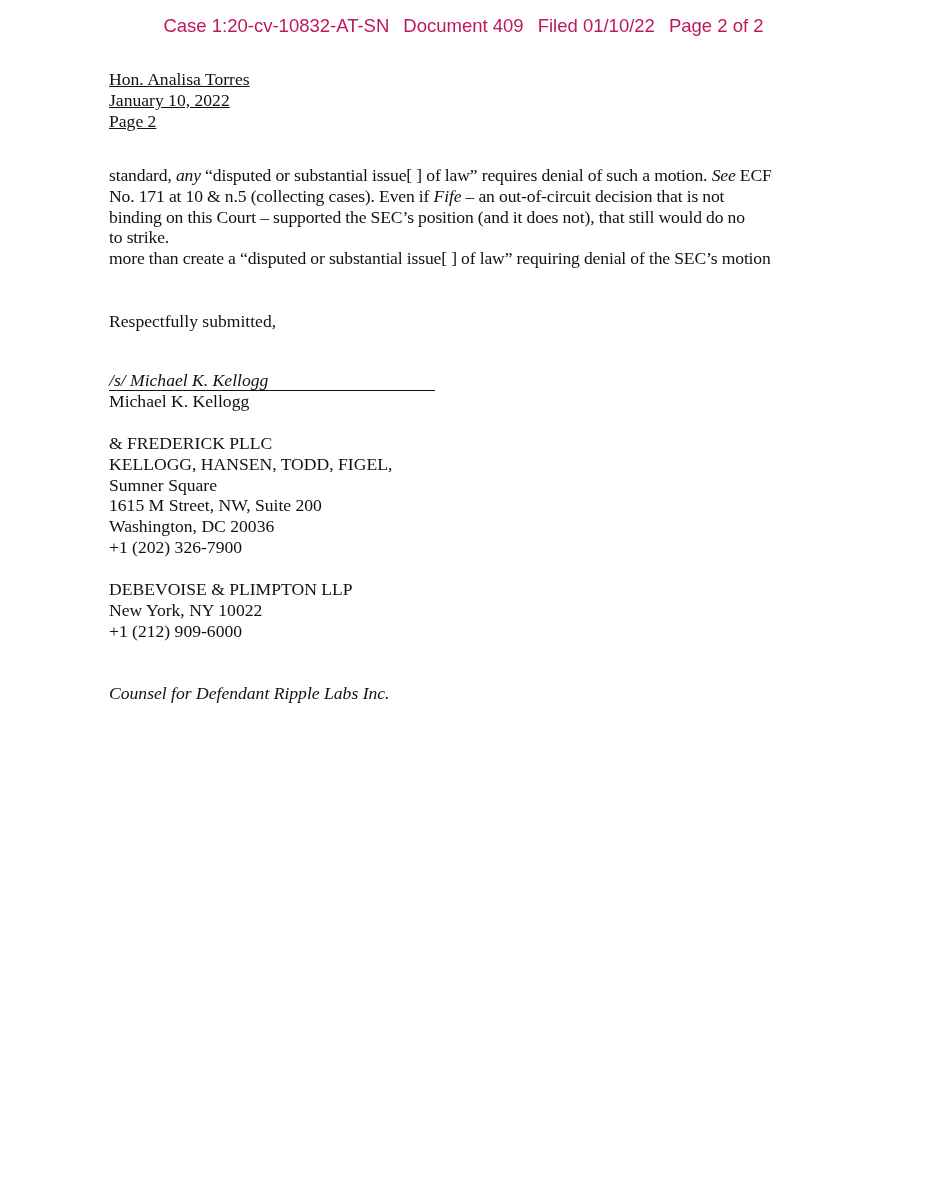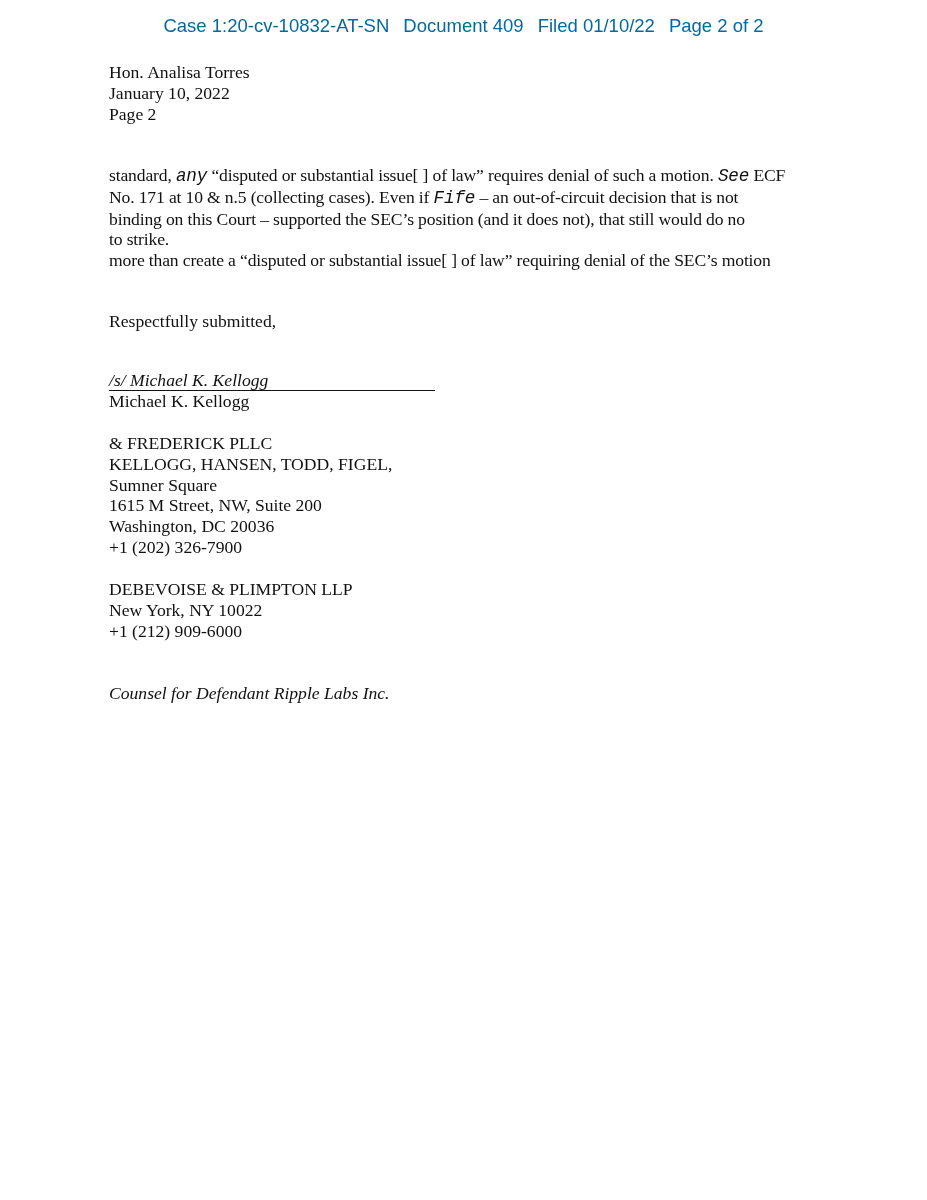--- a/index.html
+++ b/index.html
@@ -16,49 +16,49 @@
       color: #111111;
     }
     .ecf-header {
       position: absolute;
       top: 15px;
       left: 0;
       width: 927px;
       text-align: center;
       font-family: "Liberation Sans", sans-serif;
       font-size: 18.5px;
-      color: #0369a1;
+      color: #be185d;
       letter-spacing: 0px;
       white-space: pre;
     }
     .ecf-header span { margin: 0 7px; }
     .block {
       position: absolute;
       left: 109px;
       font-size: 17.6px;
       line-height: 20.8px;
     }
     .block div { white-space: nowrap; }
-    .letter-header { top: 62px; }
+    .letter-header { top: 69px; text-decoration: underline; }
     .body-para { top: 165px; width: 715px; }
     .body-para .line { white-space: nowrap; letter-spacing: -0.15px; }
     .closing { top: 311px; }
     .sig-line-wrap { top: 370px; }
     .sig-line {
       display: inline-block;
       width: 326px;
       border-bottom: 1.6px solid #111;
       font-style: italic;
       line-height: 19px;
     }
     .sig-name { top: 391px; font-family: Liberation Serif, serif; }
     .firm1 { top: 433px; }
     .firm2 { top: 579px; }
     .counsel { top: 683px; font-style: italic; }
-    em { font-style: italic; font-family: Liberation Mono, monospace; }
+    em { font-style: italic; }
   </style>
 </head>
 <body>
 
 <div class="ecf-header"><span>Case 1:20-cv-10832-AT-SN</span><span>Document 409</span><span>Filed 01/10/22</span><span>Page 2 of 2</span></div>
 
 <div class="block letter-header">
   <div>Hon. Analisa Torres</div>
   <div>January 10, 2022</div>
   <div>Page 2</div>

